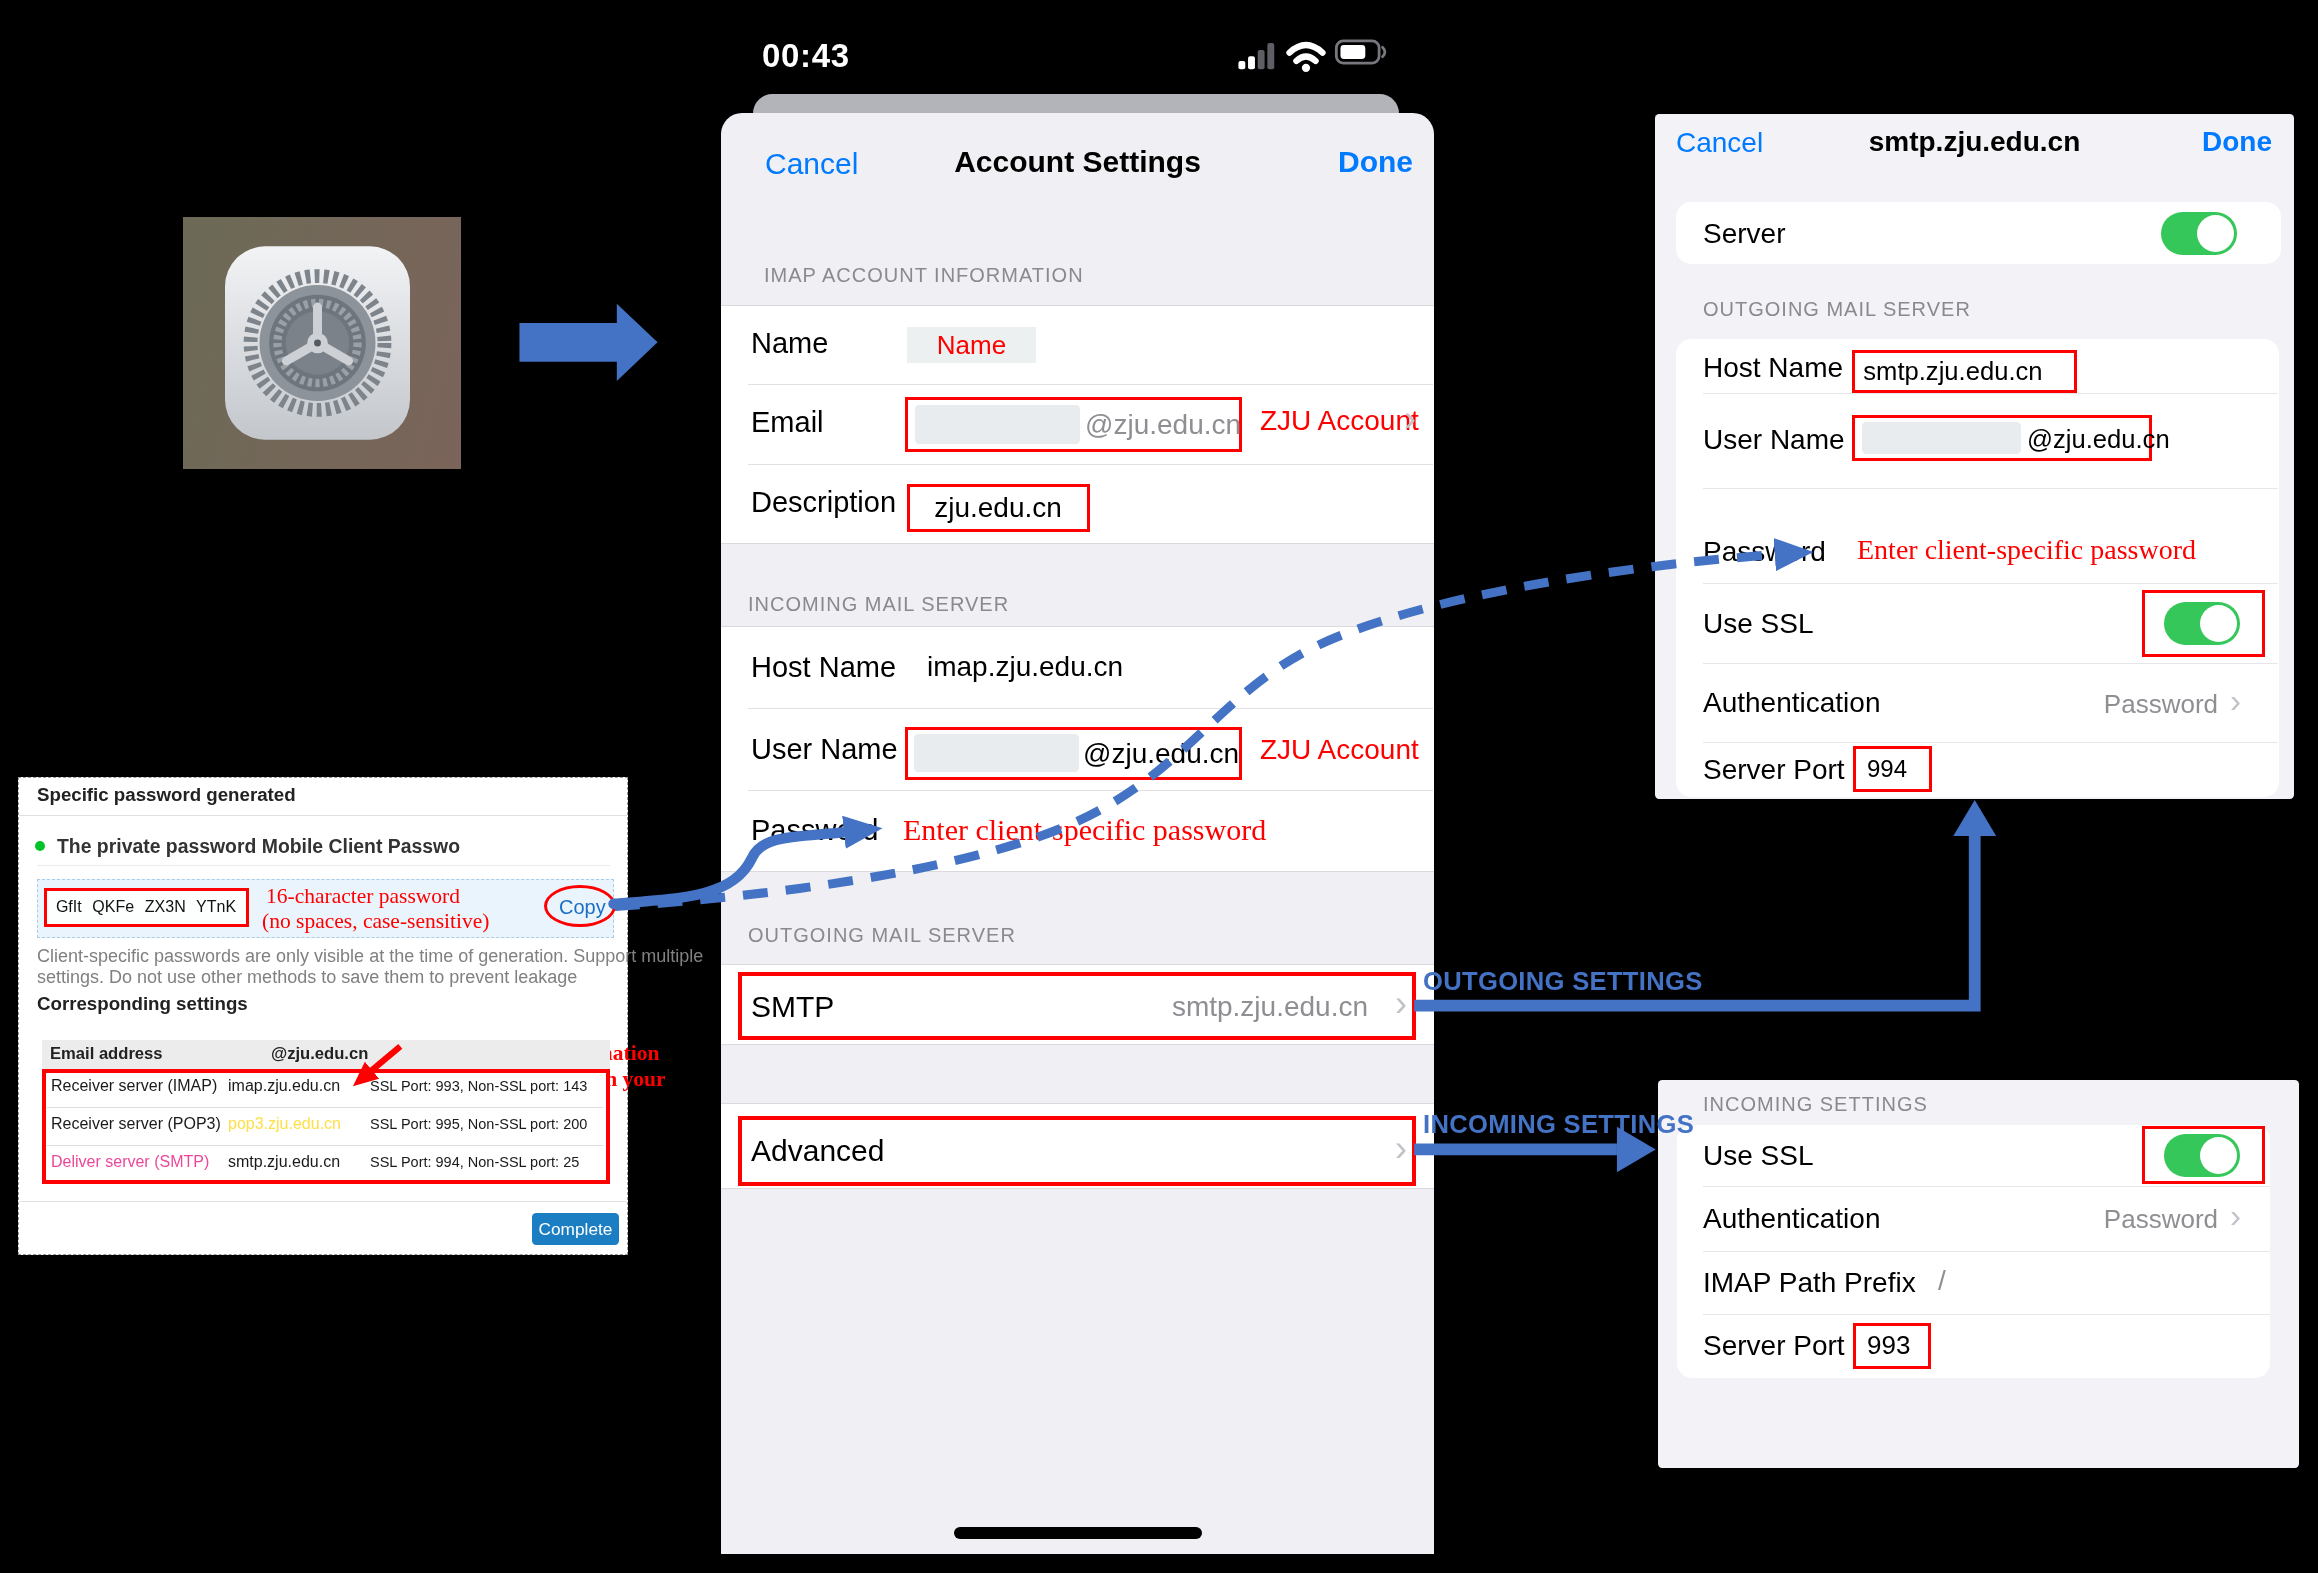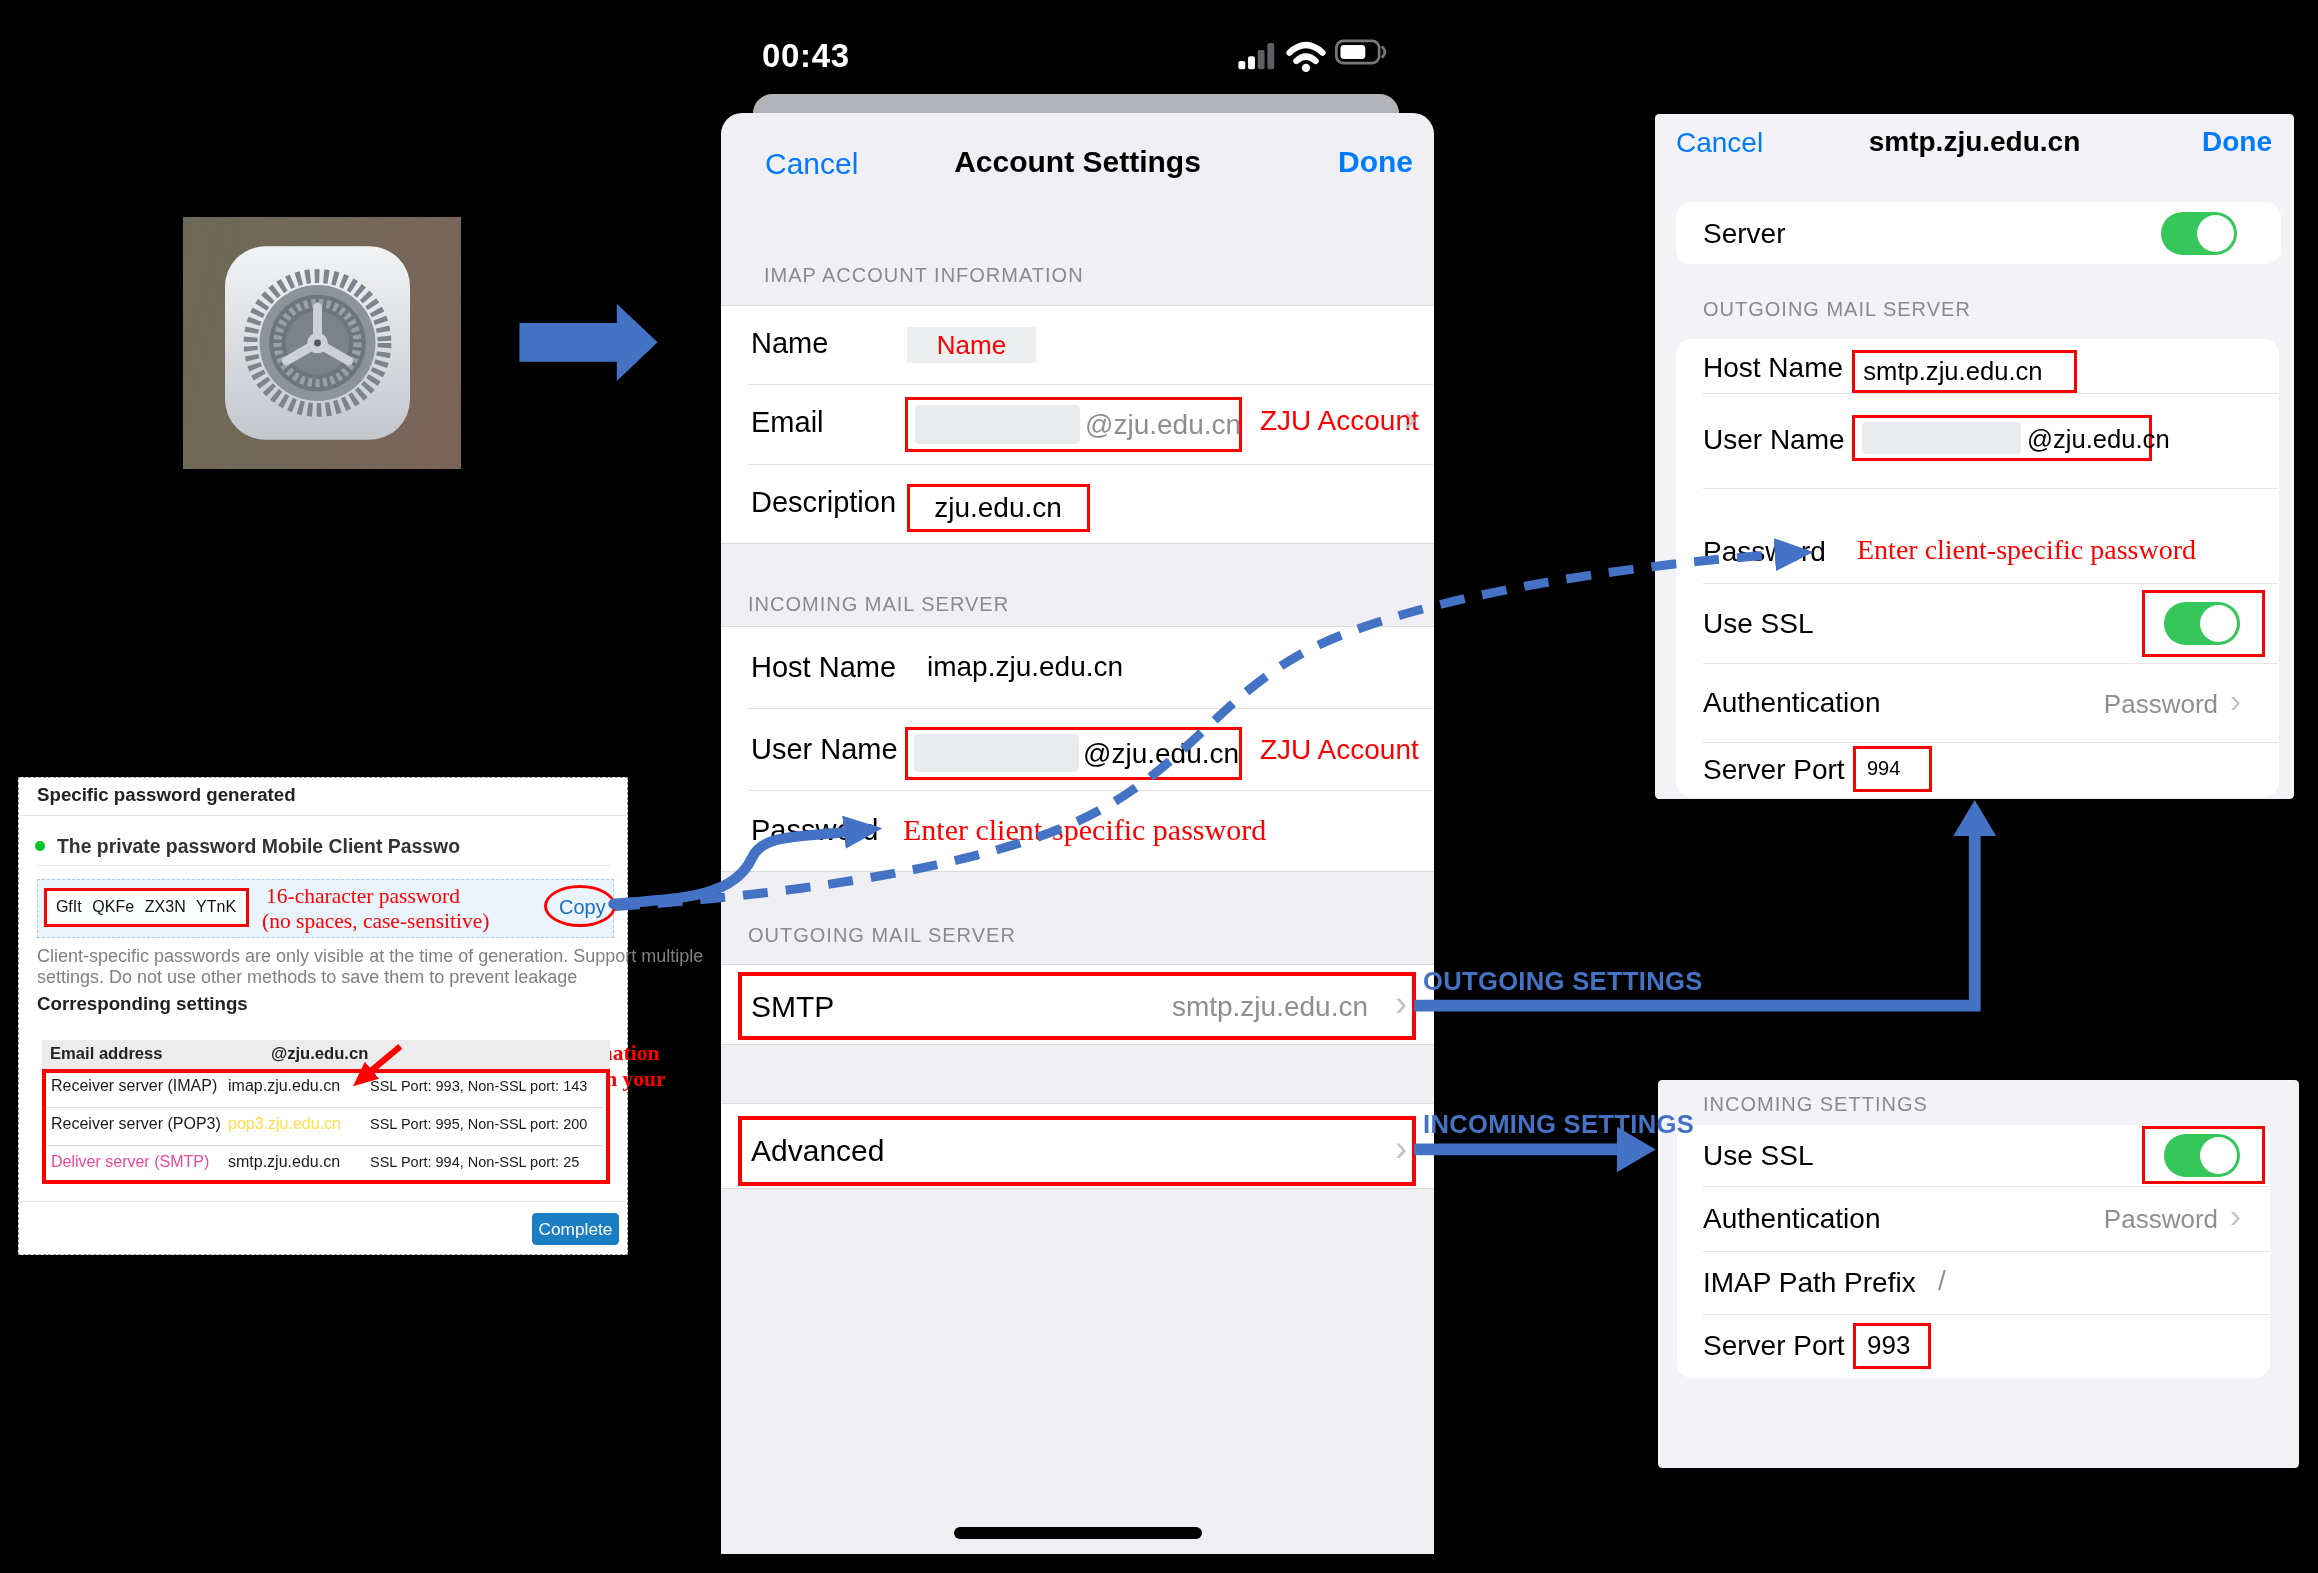--- a/index.html
+++ b/index.html
@@ -171,21 +171,21 @@
 <div class="t" style="left:1703px;top:610px;font-size:28px;color:#000;">Use SSL</div>
 <div class="redbox" style="left:2142px;top:590px;width:123px;height:67px;"></div>
 <span class="toggle" style="left:2164px;top:602px;"></span>
 
 <div class="t" style="left:1703px;top:689px;font-size:28px;color:#000;">Authentication</div>
 <div class="t grayval" style="left:2042px;top:691px;width:176px;text-align:right;font-size:26px;">Password</div>
 <div class="t chev" style="left:2230px;top:684px;font-size:33px;">›</div>
 
 <div class="t" style="left:1703px;top:756px;font-size:28px;color:#000;">Server Port</div>
 <div class="redbox" style="left:1853px;top:746px;width:79px;height:46px;">
-  <div class="t" style="left:11px;top:0;font-size:20px;line-height:39px;color:#000;">994</div>
+  <div class="t" style="left:11px;top:0;font-size:24px;line-height:39px;color:#000;">994</div>
 </div>
 
 <div class="a" style="left:1658px;top:1080px;width:641px;height:388px;background:#f2f2f7;border-radius:4.2px;"></div>
 <div class="t sec" style="left:1703px;top:1094px;">INCOMING SETTINGS</div>
 <div class="card" style="left:1677px;top:1125px;width:593px;height:253px;"></div>
 <div class="div" style="left:1703px;top:1186px;width:567px;background:#e6e6ea;"></div>
 <div class="div" style="left:1703px;top:1251px;width:567px;background:#e6e6ea;"></div>
 <div class="div" style="left:1703px;top:1314px;width:567px;background:#e6e6ea;"></div>
 
 <div class="t" style="left:1703px;top:1142px;font-size:28px;color:#000;">Use SSL</div>

